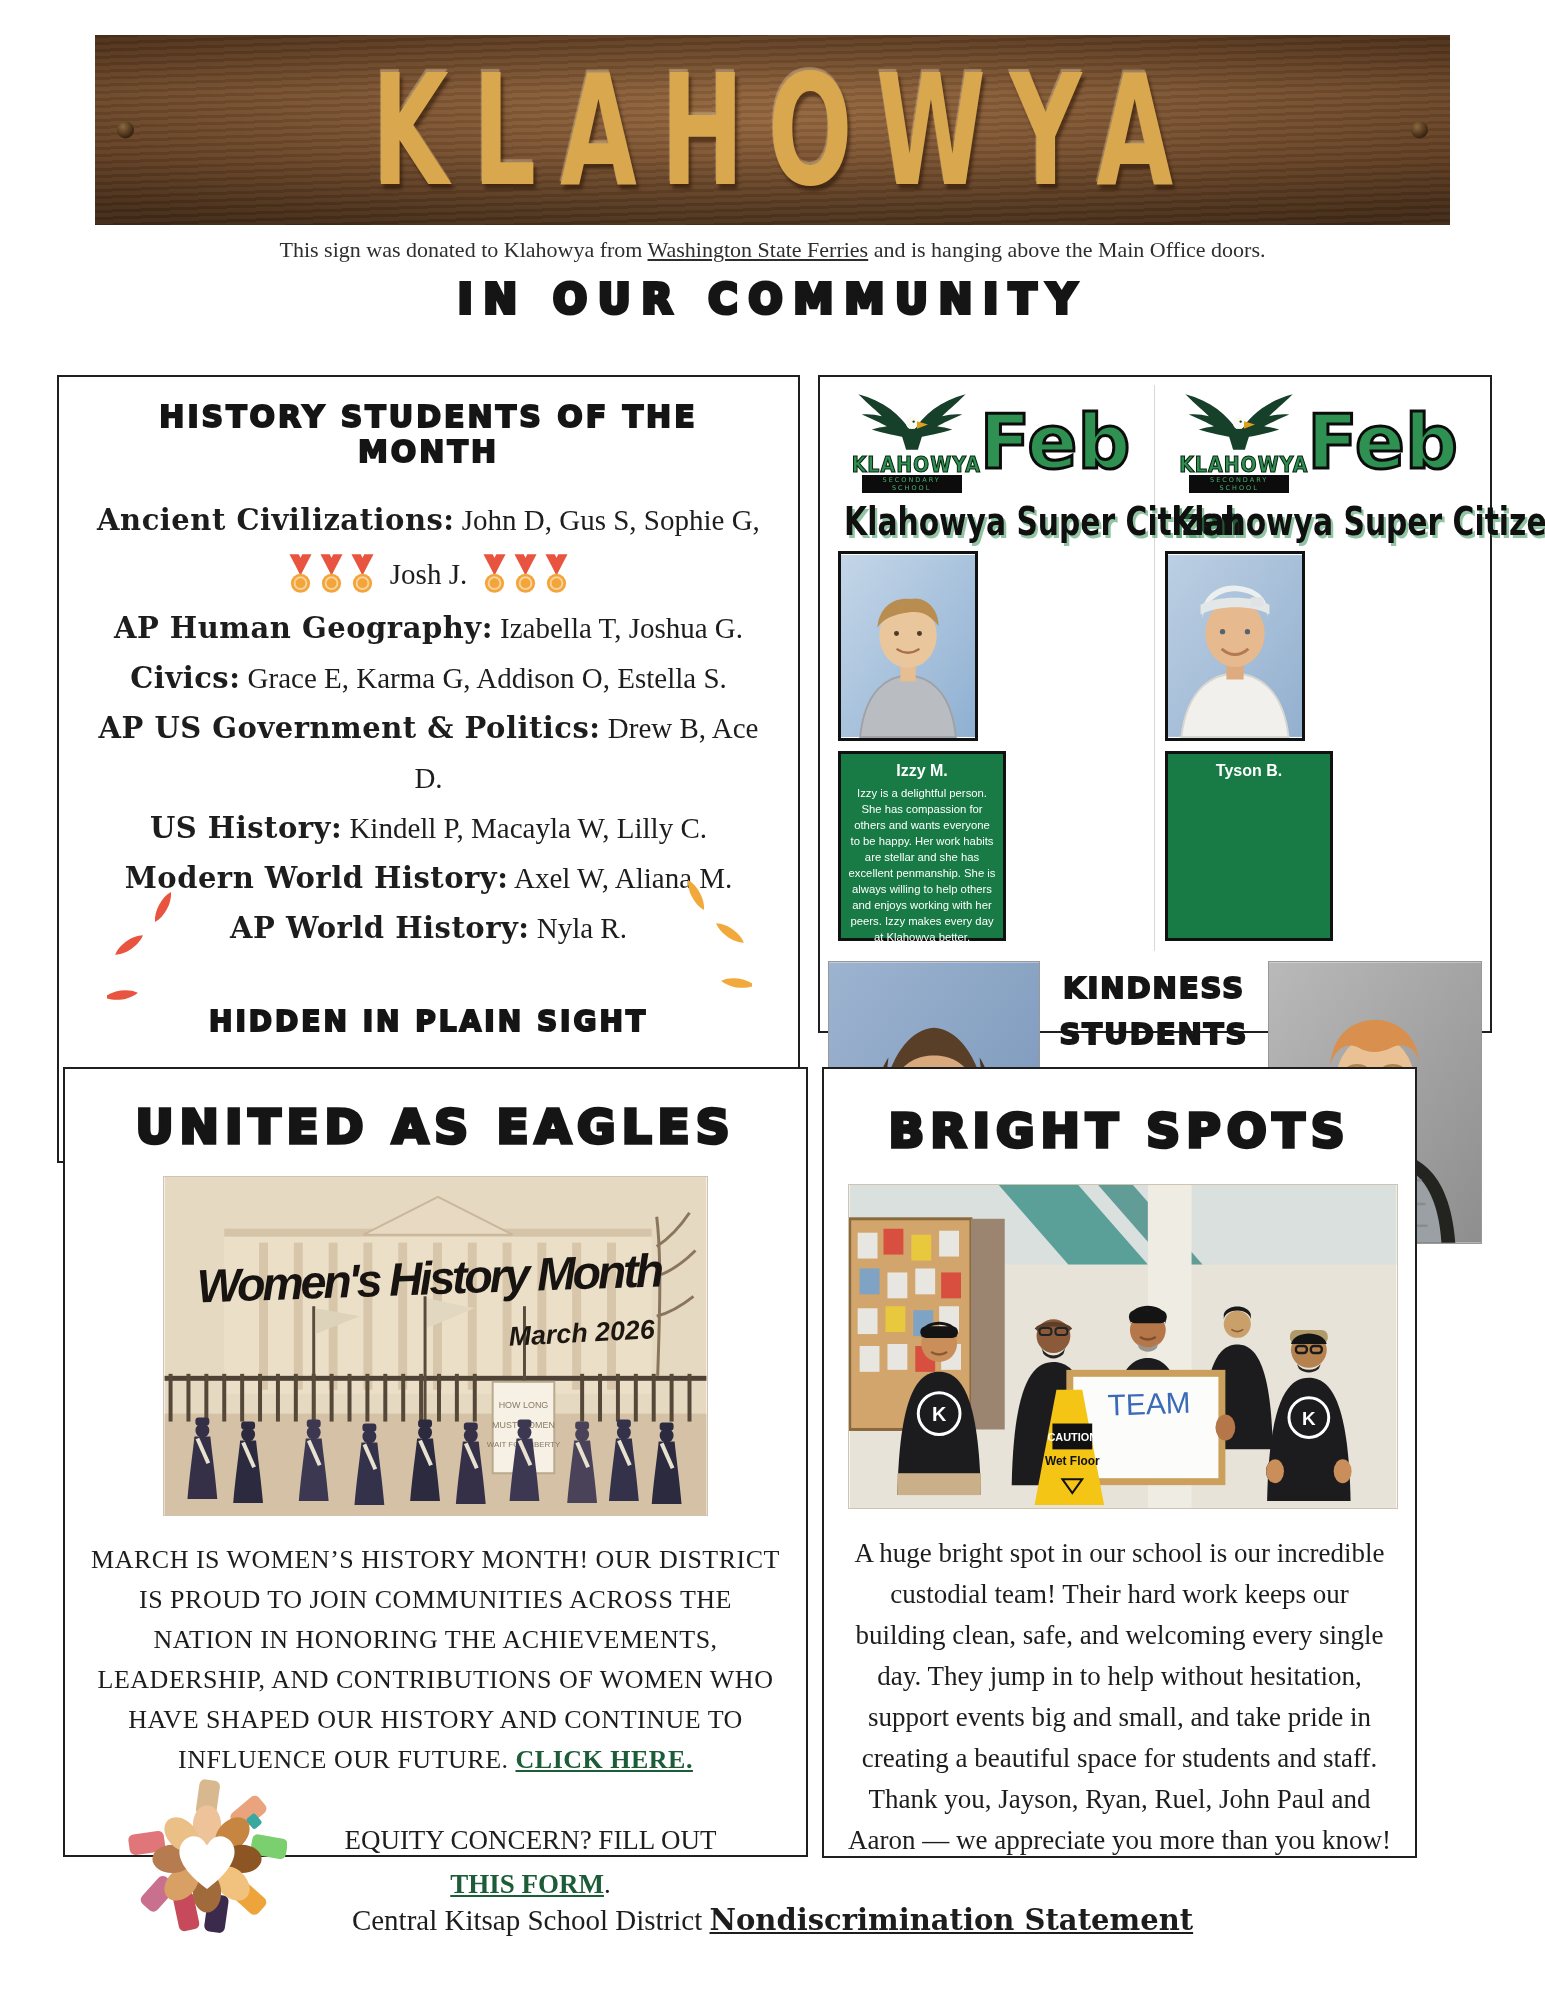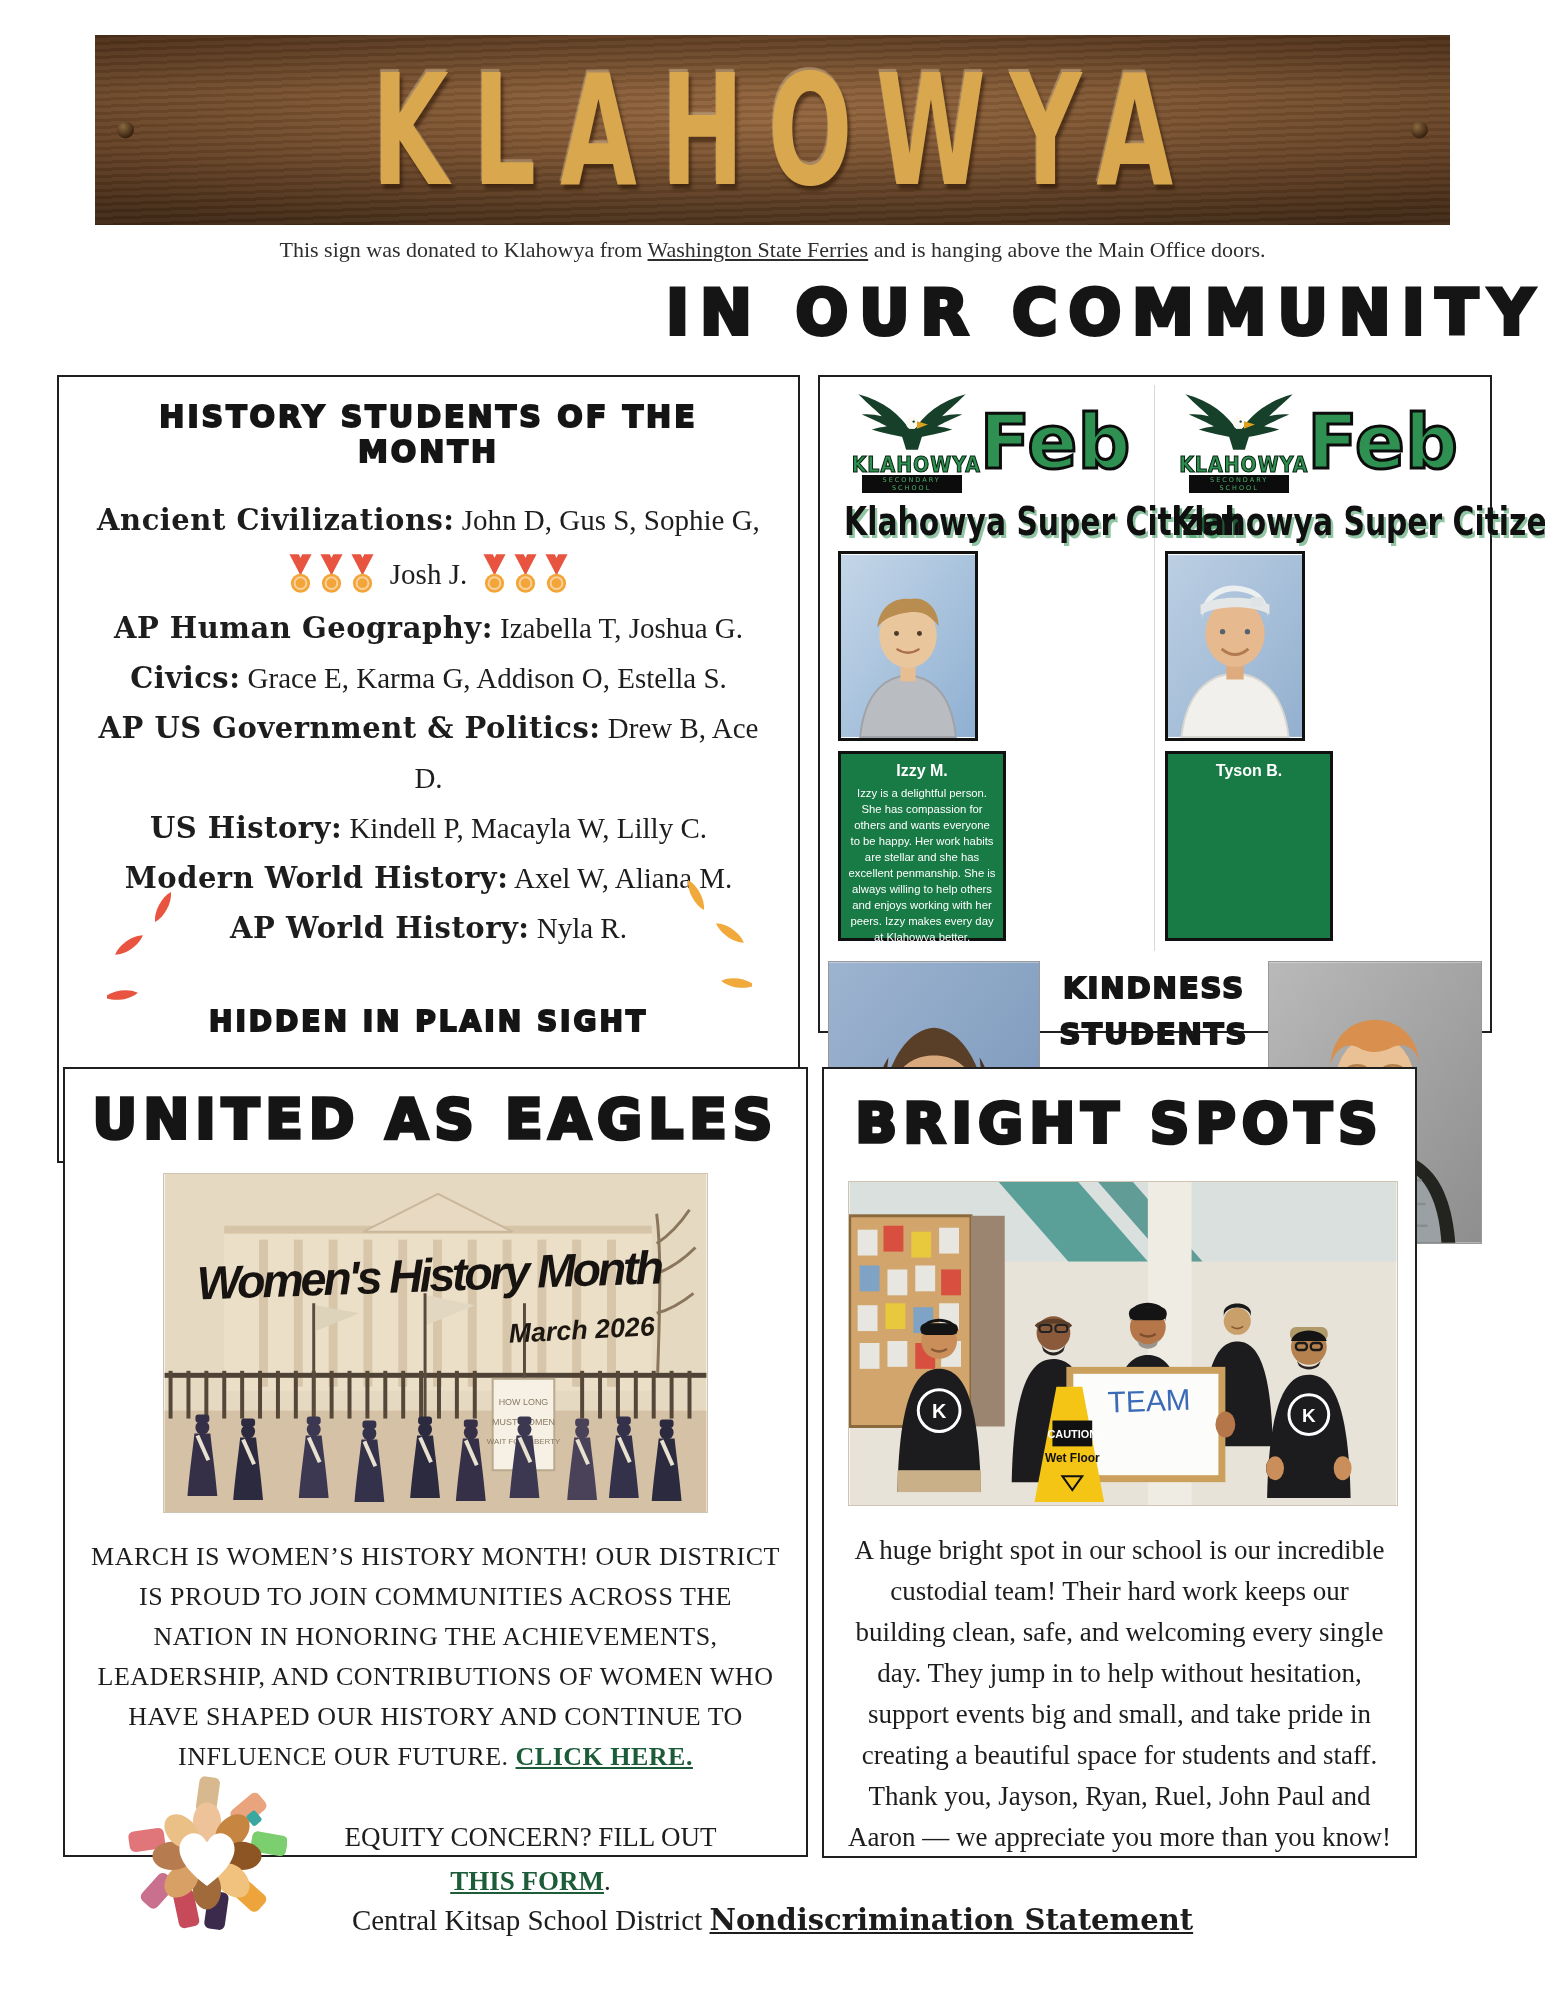--- a/index.html
+++ b/index.html
@@ -23,22 +23,22 @@
                white-space:nowrap; padding-left:26px; }
   .bolt { position:absolute; top:50%; width:17px; height:17px; border-radius:50%;
           background:radial-gradient(circle at 35% 30%, #8a6a40, #3a2310 70%);
           transform:translateY(-50%); }
   .bolt.l { left:22px; } .bolt.r { right:22px; }
 
   .caption { position:absolute; top:237px; left:0; width:100%; text-align:center;
              font-size:22px; color:#2e2e2e; }
   .u { text-decoration:underline; }
 
-  .main-title { position:absolute; top:276px; left:0; width:100%; text-align:right;
-                font-size:62px; -webkit-text-stroke:4px #151515; letter-spacing:11px; }
+  .main-title { position:absolute; top:276px; left:0; width:100%; text-align:center;
+                font-size:40px; -webkit-text-stroke:4px #151515; letter-spacing:11px; }
 
   
   .box { position:absolute; background:#fff; border:2.5px solid #1f1f1f; }
   #box-history { left:57px;  top:375px;  width:743px; height:788px; padding:16px 26px; text-align:center; }
   #box-citizen { left:818px; top:375px;  width:674px; height:658px; padding:8px; }
   #box-united  { left:63px;  top:1067px; width:745px; height:790px; padding:10px 20px; text-align:center; }
   #box-bright  { left:822px; top:1067px; width:595px; height:791px; padding:14px 24px; text-align:center; }
 
   
   .hx-title { font-size:30px; letter-spacing:3px; margin-top:6px; }
@@ -79,21 +79,21 @@
   
   .kindness { display:flex; margin-top:10px; align-items:flex-start; }
   .kind-photo { border:1px solid #999; }
   .kind-mid { flex:1; text-align:center; padding:0 6px; }
   .kind-title { font-size:29px; letter-spacing:2px; line-height:46px; margin-top:4px; }
   .kind-sub { font-size:23px; line-height:33px; margin-top:8px; }
   .kind-name { font-family:"DejaVu Serif",serif; font-weight:bold; font-size:29px; margin-top:14px; }
   .arrow { display:block; margin:4px auto 0; }
 
   
-  .sec-title { font-size:55px; letter-spacing:6px; -webkit-text-stroke:3.5px #151515; margin-top:8px; }
+  .sec-title { font-size:47px; letter-spacing:6px; -webkit-text-stroke:3.5px #151515; margin-top:20px; }
   .whm-img { display:block; margin:22px auto 0; border:1px solid #cfc4b2; }
   .united-par { margin-top:24px; font-size:26px; line-height:40px; letter-spacing:.5px; padding:0 4px; }
   .equity-row { position:relative; margin-top:10px; height:150px; }
   .equity-txt { position:absolute; left:210px; right:20px; top:28px; font-size:27px; line-height:44px; }
   .hearthands { position:absolute; left:42px; top:-12px; }
 
   
   .bright-par { margin-top:24px; font-size:27px; line-height:41px; }
   .bright-par2 { font-size:27px; line-height:41px; }
 

